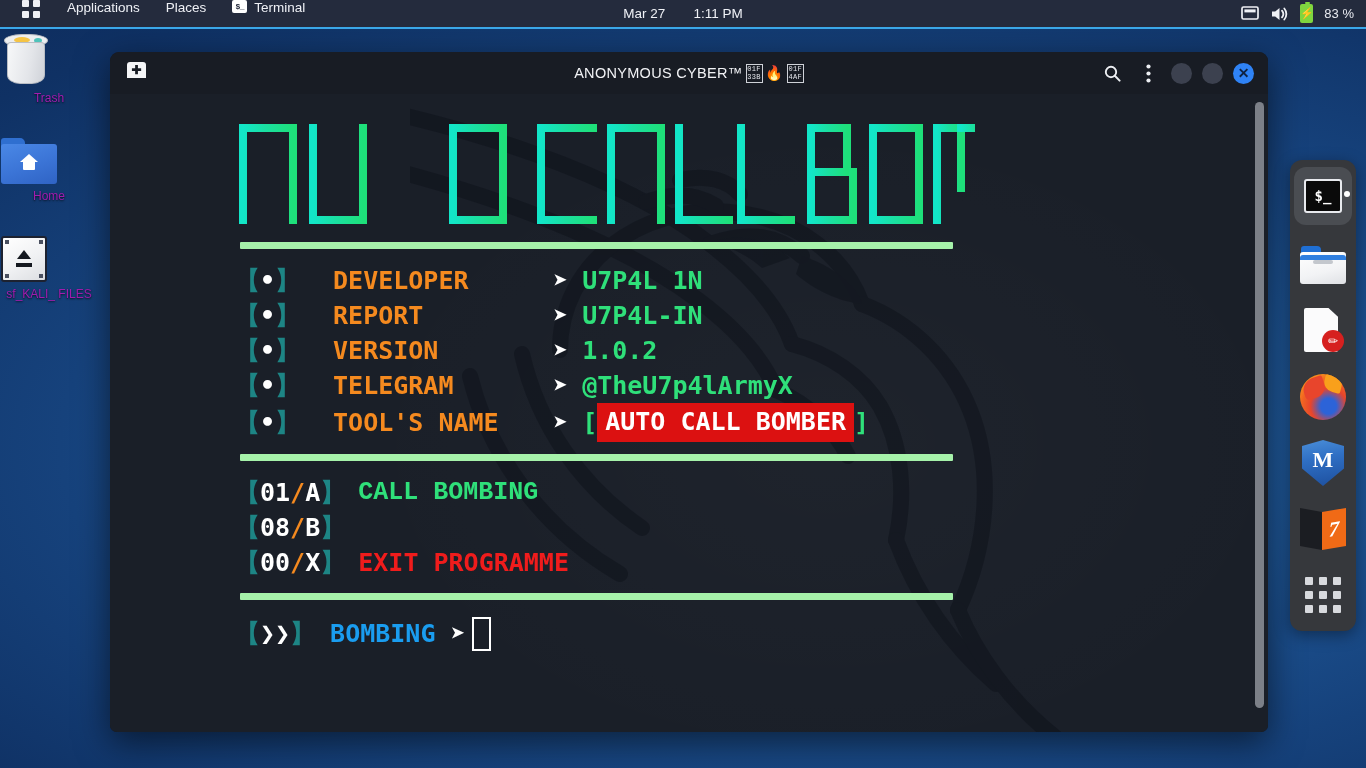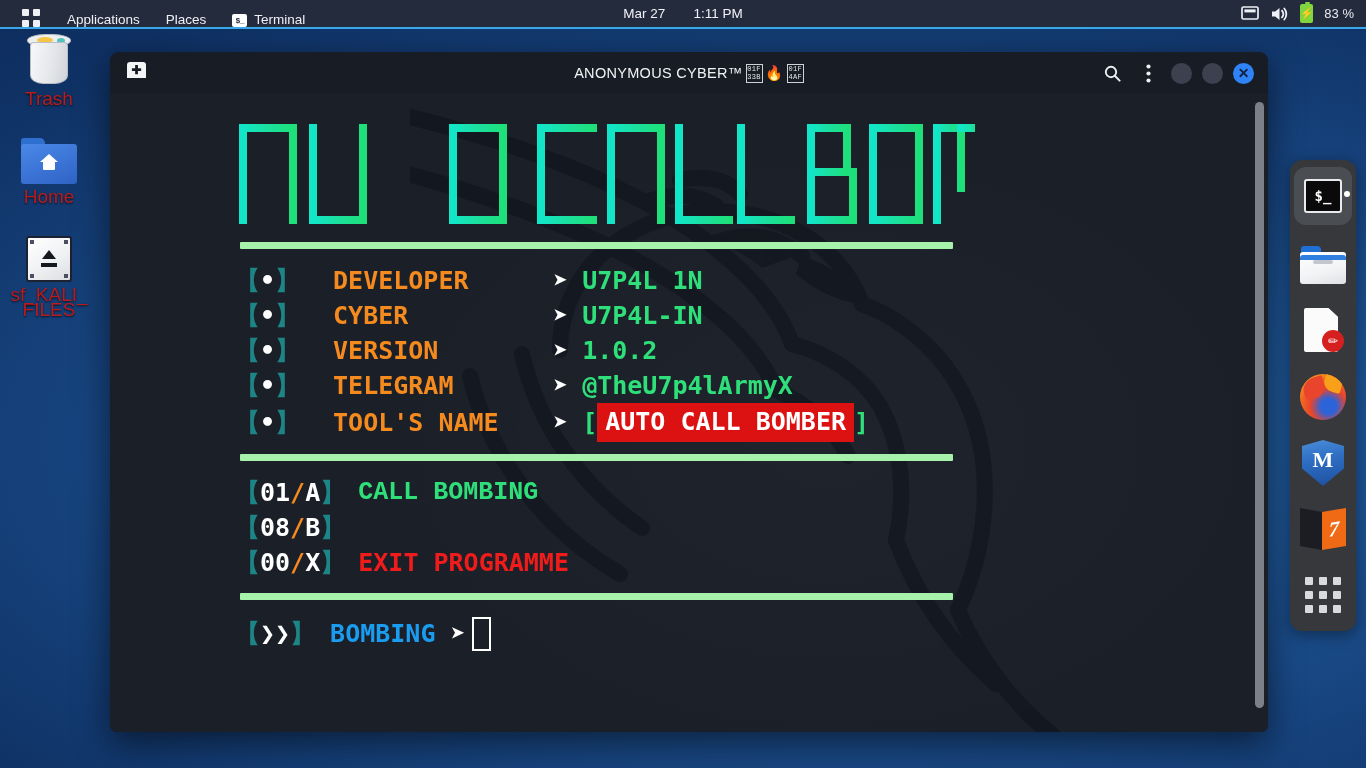--- a/index.html
+++ b/index.html
@@ -18,21 +18,21 @@
     position: absolute; top: 0; left: 0;
     width: 1366px; height: 29px;
     background: #242b3d;
     border-bottom: 2px solid #3aa7e8;
     display: flex; align-items: center;
     color: #e8eaf0; font-size: 13.5px;
     z-index: 50;
   }
   .panel-left { display: flex; align-items: center; height: 100%; }
   .panel-btn {
-    height: 100%; display: flex; align-items: flex-end;
+    height: 100%; display: flex; align-items: flex-start;
     padding: 0 13px; gap: 7px; color: #eef0f5;
     font-size: 13.5px; white-space: nowrap;
   }
   #activities-icon { padding: 0 14px 0 22px; }
   .grid4 {
     display: grid; grid-template-columns: 7px 7px;
     grid-template-rows: 7px 7px; gap: 4px;
   }
   .grid4 i { background: #eef0f5; border-radius: 1px; display: block; }
   .term-mini {
@@ -58,22 +58,22 @@
   }
   .batt:before {
     content: ""; position: absolute; top: -4px; left: 3px;
     width: 5px; height: 2px; background: #7fd63f; border-radius: 1px;
   }
   .batt span { color: #1c2333; font-size: 11px; line-height: 1; }
 
   
   .desk-icon {
     position: absolute; width: 96px;
-    display: flex; flex-direction: column; align-items: center;
-    color: #b91c1c; font-size: 19px; text-align: center;
+    display: flex; flex-direction: column; 
+    color: #a21caf; font-size: 12px; text-align: center;
     text-shadow: 0 1px 2px rgba(0,0,0,.75);
     line-height: 15px;
   }
   #icon-trash { left: 1px; top: 34px; }
   #icon-home  { left: 1px; top: 138px; }
   #icon-sf    { left: 1px; top: 236px; }
   .desk-icon .label { margin-top: 5px; }
 
   .trash-glyph { width: 50px; height: 52px; position: relative; }
   .trash-glyph .lid {
@@ -558,21 +558,21 @@
         <span class="brk">】</span>
         <span class="lbl ir-key" style="padding-left:33px">DEVELOPER</span>
         <span class="arrow">➤</span>
         <span class="val" style="padding-left:14px">U7P4L 1N</span>
       </div>
 
       <div class="info-row">
         <span class="brk">【</span>
         <span class="dot">•</span>
         <span class="brk">】</span>
-        <span class="lbl ir-key" style="padding-left:33px">CYBER</span>
+        <span class="lbl ir-key" style="padding-left:33px">REPORT</span>
         <span class="arrow">➤</span>
         <span class="val" style="padding-left:14px">U7P4L-IN</span>
       </div>
 
       <div class="info-row">
         <span class="brk">【</span>
         <span class="dot">•</span>
         <span class="brk">】</span>
         <span class="lbl ir-key" style="padding-left:33px">VERSION</span>
         <span class="arrow">➤</span>

